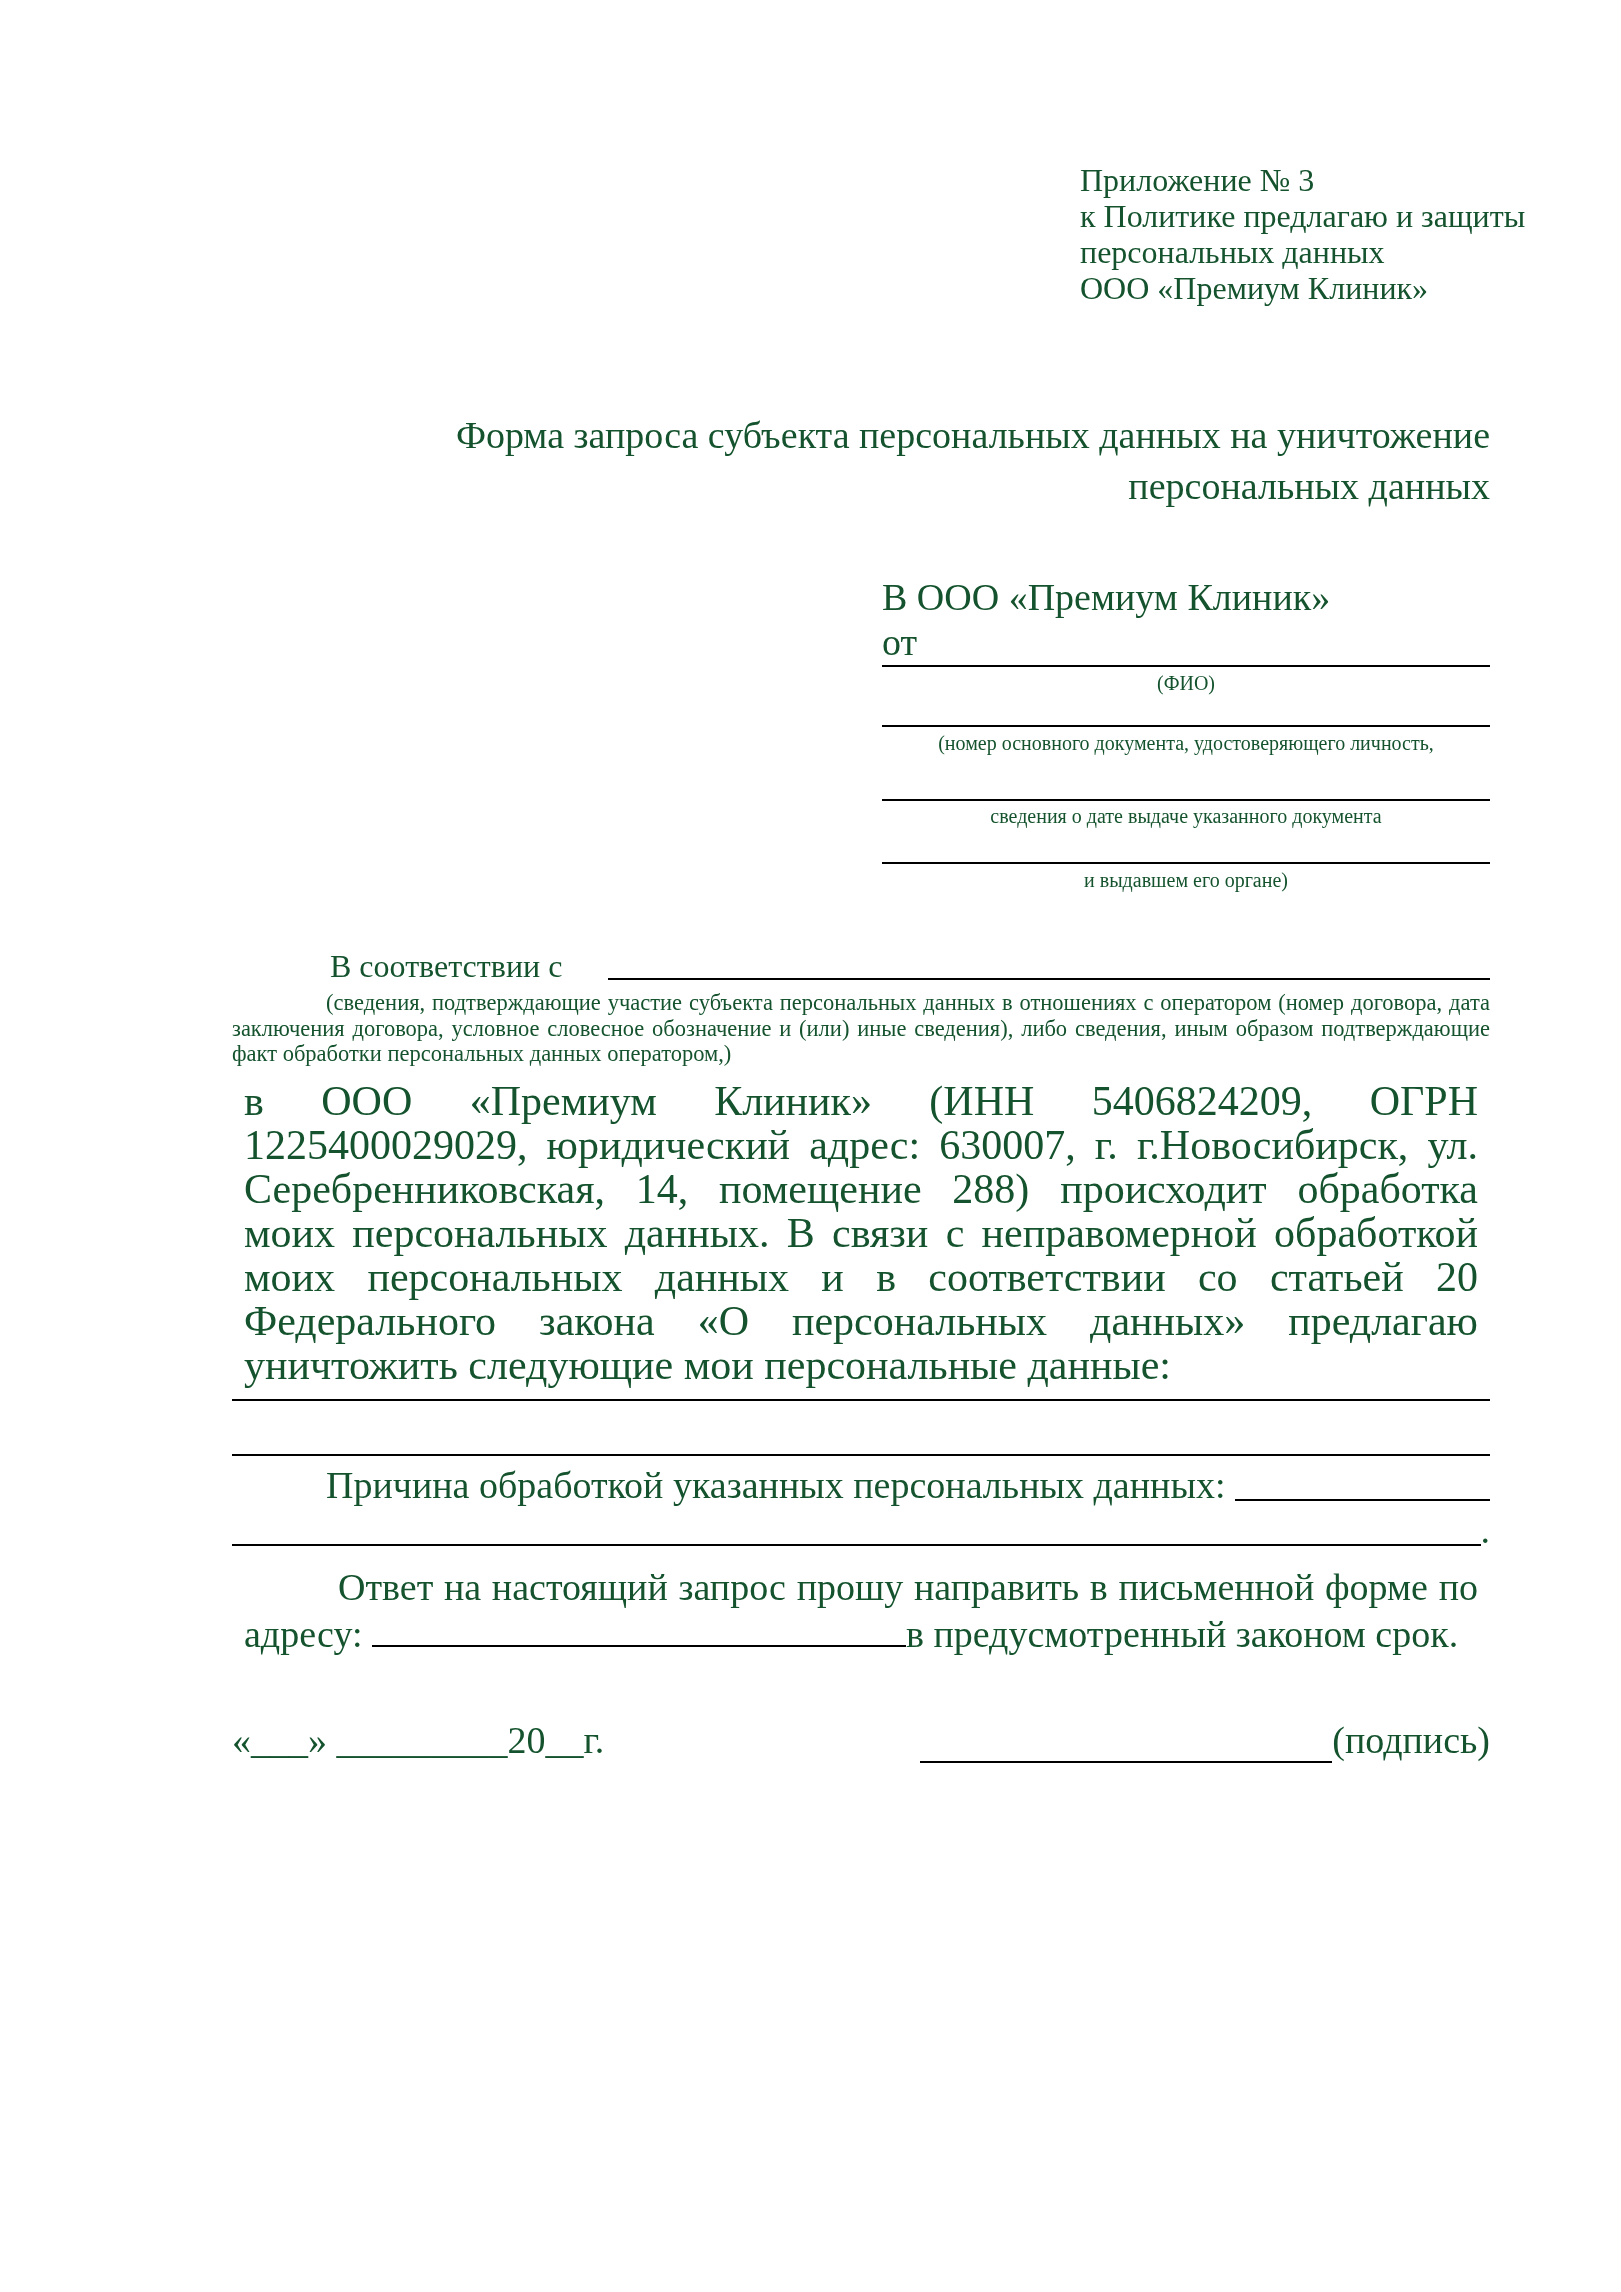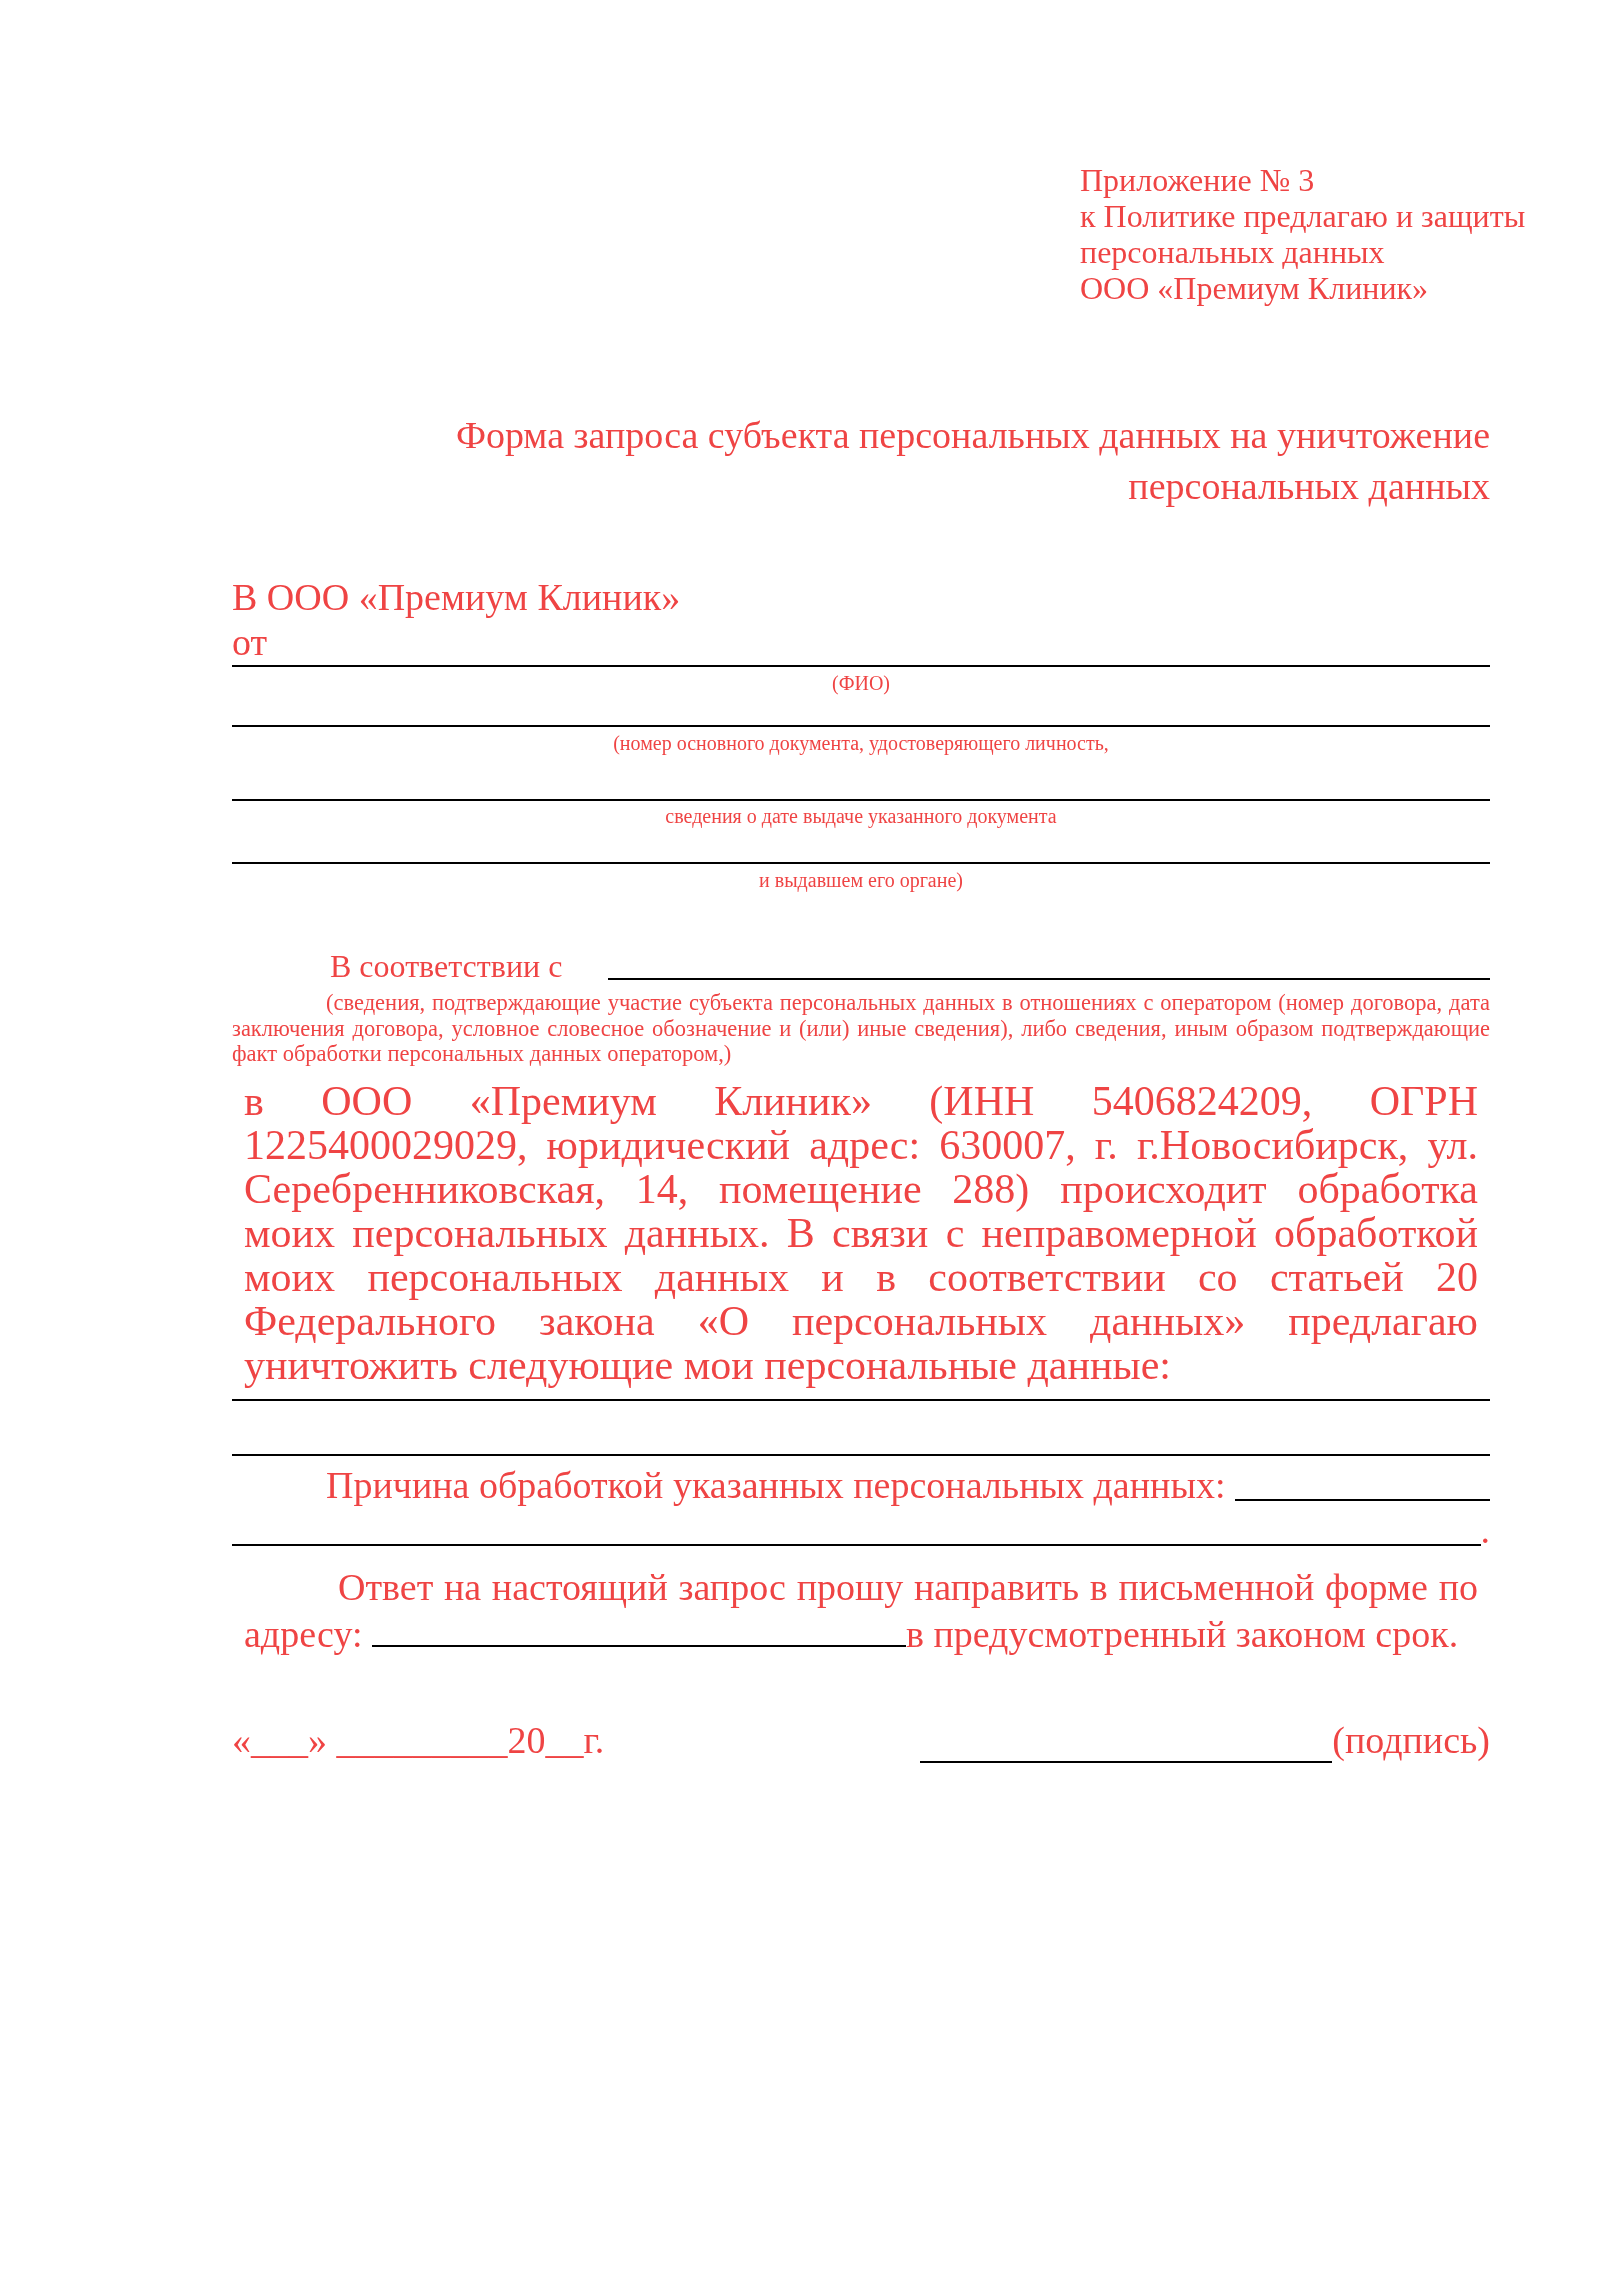--- a/index.html
+++ b/index.html
@@ -5,21 +5,21 @@
   html, body {
     margin: 0;
     padding: 0;
     background: #ffffff;
   }
   .page {
     position: relative;
     width: 1621px;
     height: 2293px;
     background: #ffffff;
-    color: #ef4444;
+    color: #14532d;
     font-family: "Liberation Serif", "DejaVu Serif", serif;
     overflow: hidden;
   }
   .content {
     position: absolute;
     left: 232px;
     top: 0;
     width: 1258px;
   }
 
@@ -37,20 +37,21 @@
     margin-top: 104px;
     font-size: 38px;
     font-weight: 400;
     line-height: 51px;
     text-align: right;
   }
 
   
   .addressee {
     margin-top: 63px;
+    margin-left: 650px;
     font-size: 38px;
     line-height: 45px;
   }
   .blank {
     border-bottom: 2.9px solid #000000;
     height: 0;
   }
   .caption {
     font-size: 20px;
     line-height: 27.4px;

